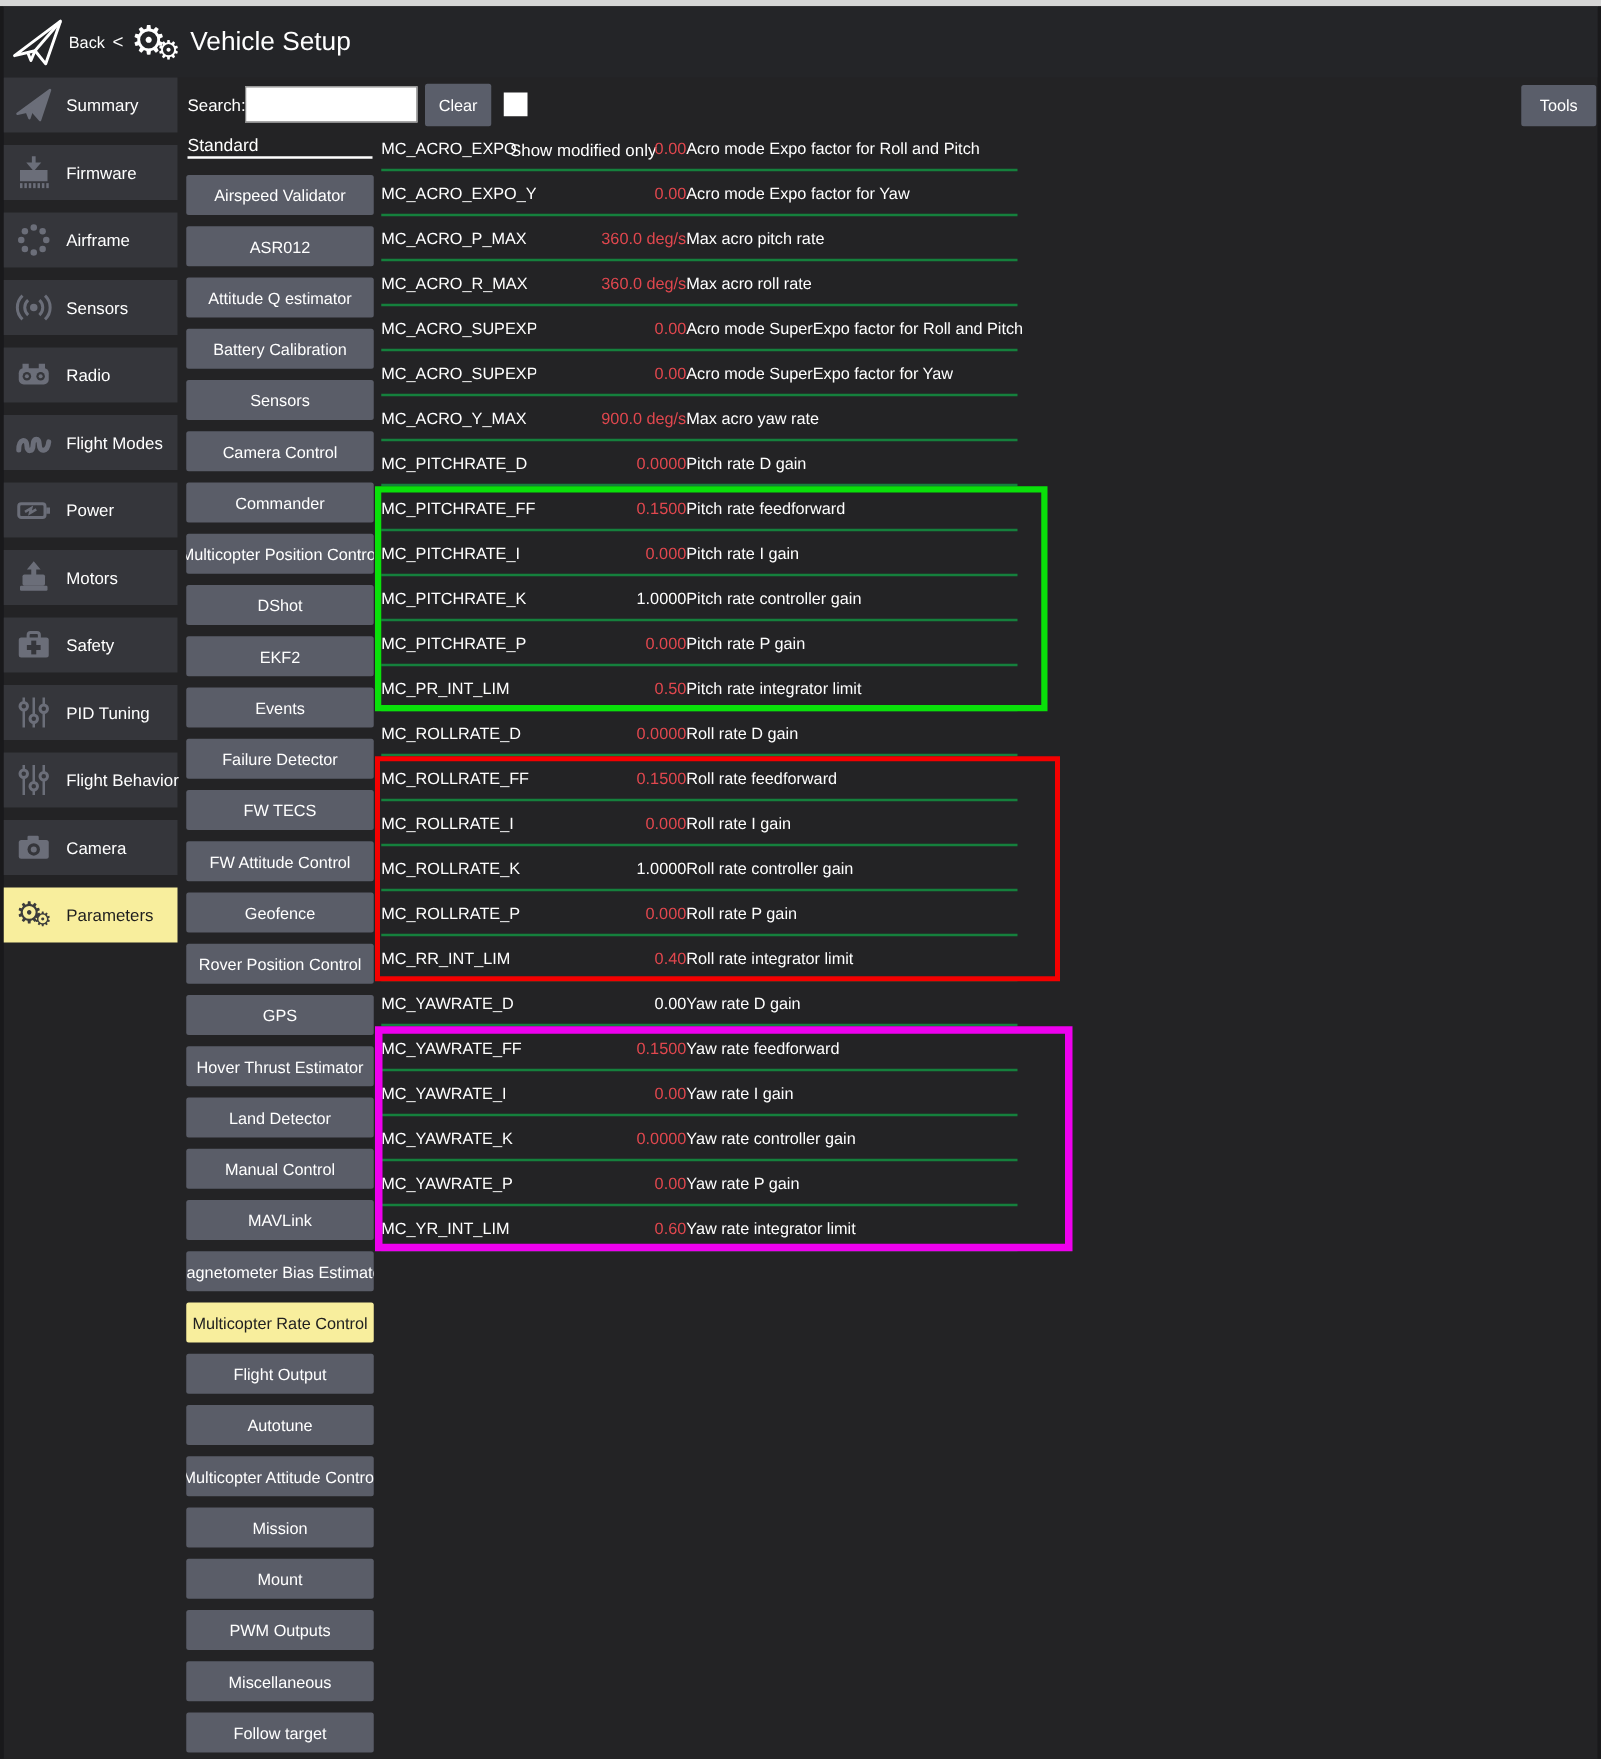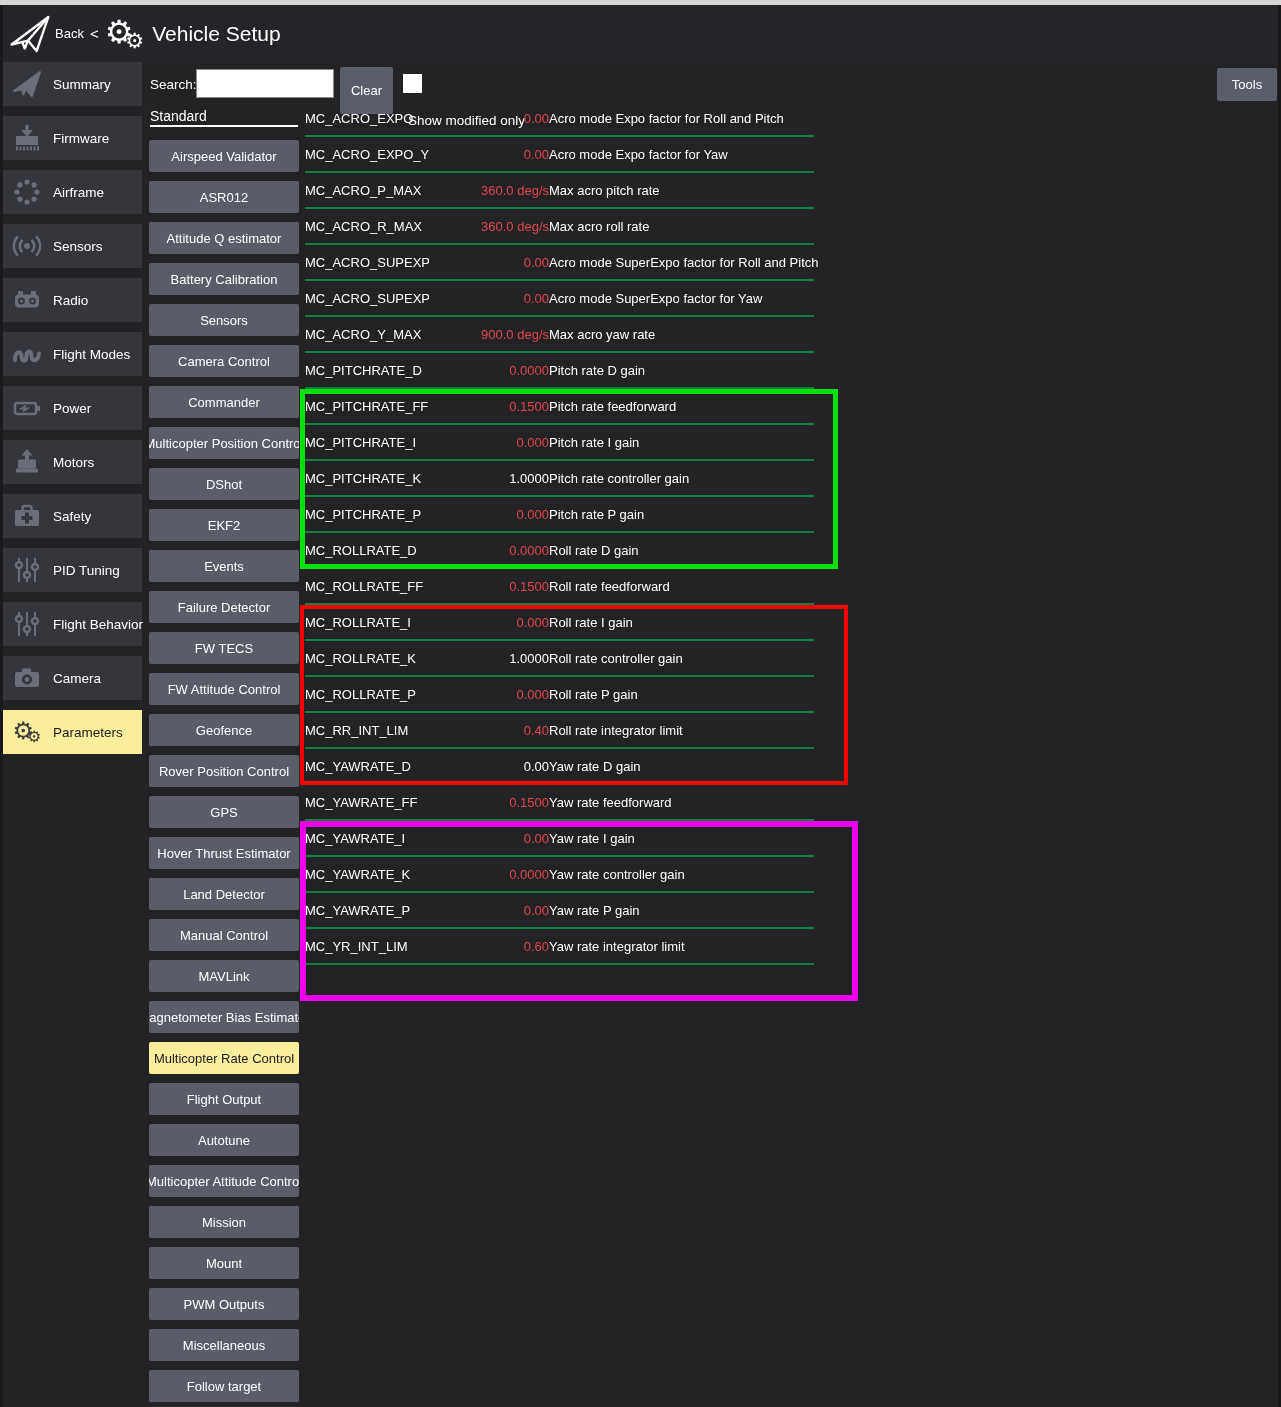--- a/index.html
+++ b/index.html
@@ -33,21 +33,21 @@
   .side-icon svg{width:32px;height:32px;display:block;}
   .side-icon .gicon{display:flex;align-items:flex-start;line-height:1;}
   .side-icon .gicon .g1{font-size:24px;}
   .side-icon .gicon .g2{font-size:16px;margin-left:-7px;margin-top:10px;}
   .side-label{font-size:13.5px;white-space:nowrap;}
 
   
   .search-label{position:absolute;left:150px;top:77px;font-size:13.5px;}
   .search-input{position:absolute;left:196px;top:69px;width:128px;height:27px;background:#fff;border:1px solid #8a8a8a;font-size:13px;padding:0 4px;}
   .btn{background:#5a5e6a;color:#fff;border:none;border-radius:2px;font-size:13px;font-family:"Liberation Sans",sans-serif;cursor:default;}
-  .clear-btn{position:absolute;left:340px;top:67px;width:53px;height:47px;}
+  .clear-btn{position:absolute;left:340px;top:67px;width:53px;height:34px;}
   .cb{position:absolute;left:403px;top:74px;width:19px;height:19px;background:#fff;}
   .cb-label{position:absolute;left:408px;top:77px;font-size:13.5px;margin-top:36px;}
   .tools-btn{position:absolute;left:1217px;top:68px;width:60px;height:33px;}
 
   
   .groups-header{position:absolute;left:150px;top:108px;width:148px;font-size:14px;padding-bottom:1px;border-bottom:2px solid #fff;}
   .groups{position:absolute;left:149px;top:140px;width:150px;display:flex;flex-direction:column;gap:9px;}
   .group-btn{height:32px;flex:0 0 32px;background:#5a5d68;color:#fff;font-size:13px;display:flex;align-items:center;justify-content:center;white-space:nowrap;overflow:hidden;border-radius:2px;cursor:default;}
   .group-btn.selected{background:#f8ee9d;color:#202020;}
 
@@ -334,20 +334,25 @@
       <span class="p-name">MC_PITCHRATE_K</span>
       <span class="p-value">1.0000</span>
       <span class="p-desc">Pitch rate controller gain</span>
     </div>
     <div class="param-row">
       <span class="p-name">MC_PITCHRATE_P</span>
       <span class="p-value modified">0.000</span>
       <span class="p-desc">Pitch rate P gain</span>
     </div>
     <div class="param-row">
+      <span class="p-name">MC_PR_INT_LIM</span>
+      <span class="p-value modified">0.50</span>
+      <span class="p-desc">Pitch rate integrator limit</span>
+    </div>
+    <div class="param-row">
       <span class="p-name">MC_ROLLRATE_D</span>
       <span class="p-value modified">0.0000</span>
       <span class="p-desc">Roll rate D gain</span>
     </div>
     <div class="param-row">
       <span class="p-name">MC_ROLLRATE_FF</span>
       <span class="p-value modified">0.1500</span>
       <span class="p-desc">Roll rate feedforward</span>
     </div>
     <div class="param-row">

